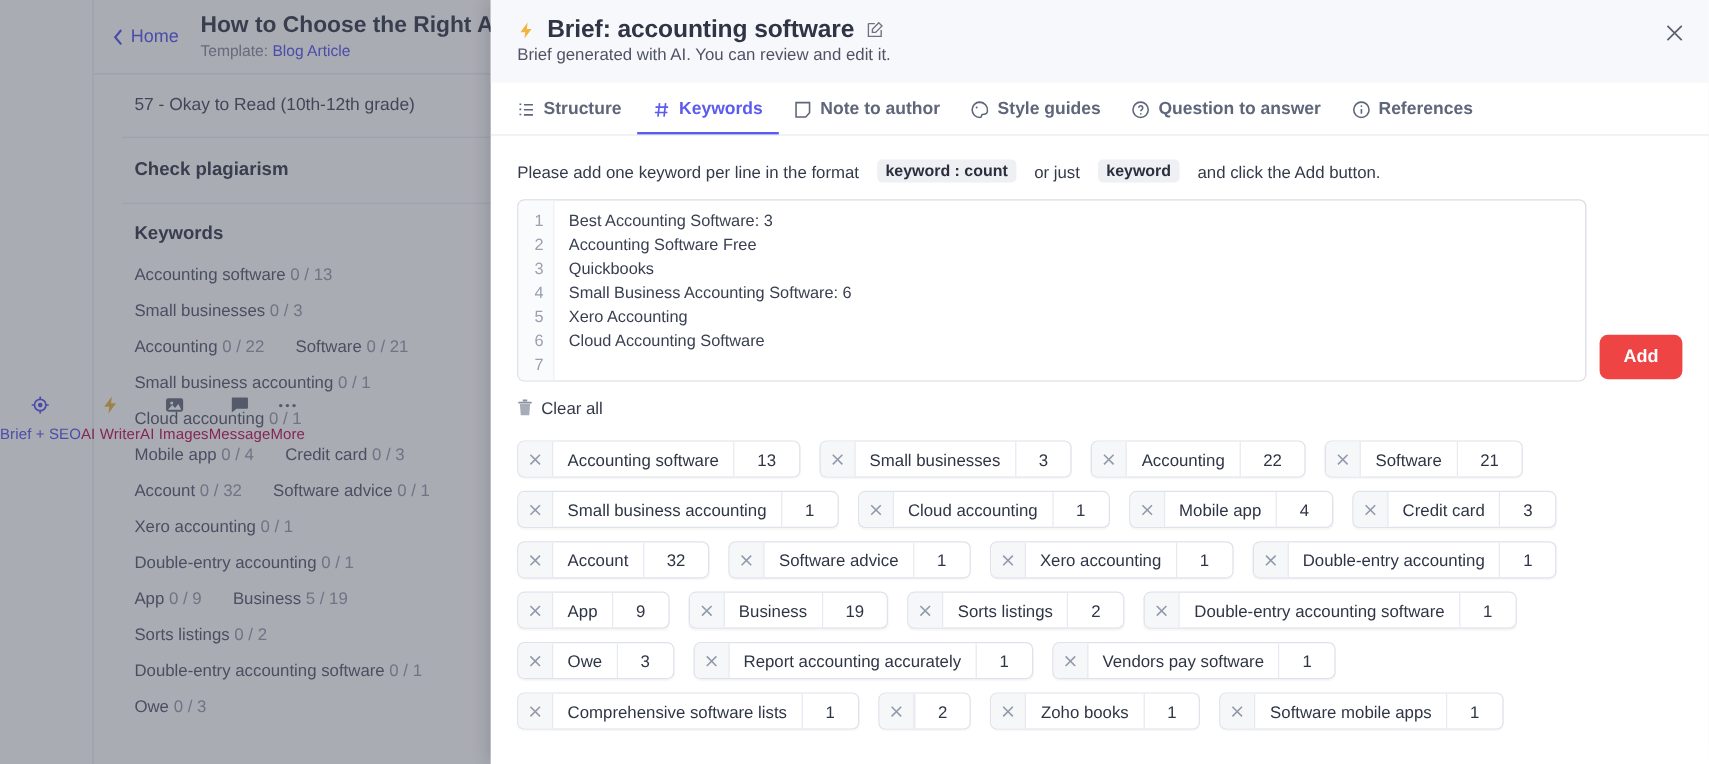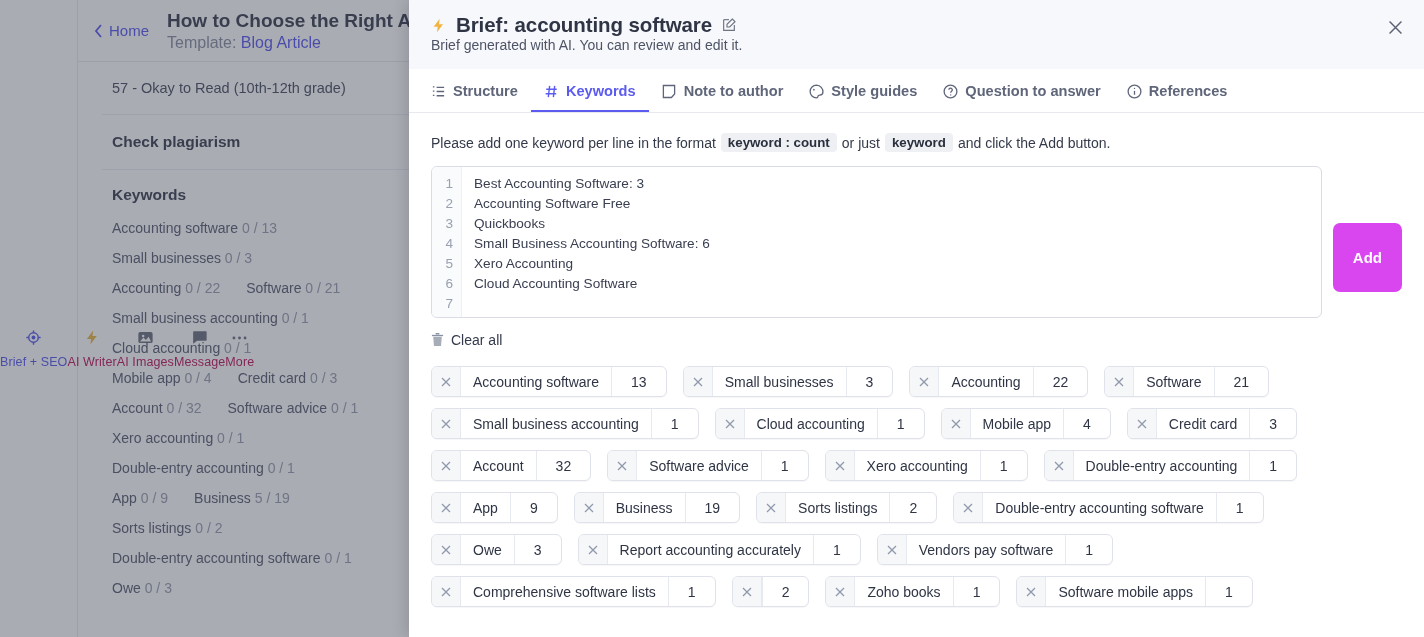--- a/index.html
+++ b/index.html
@@ -33,21 +33,21 @@
   .rail-item.active .rail-lb { color: #5b5bef; }
 
   .bg-main { flex: 1; position: relative; min-width: 0; }
   .bg-topbar {
     height: 62px; display: flex; align-items: center; gap: 18px;
     padding: 0 20px 0 16px; border-bottom: 1px solid #e8eaf0;
   }
   .bg-home { display: flex; align-items: center; gap: 6px; color: #5b5bef; font-size: 15px; cursor: pointer; }
   .bg-titlewrap { display: flex; flex-direction: column; gap: 2px; }
   .bg-title { font-size: 19px; font-weight: 700; color: #3d4354; white-space: nowrap; }
-  .bg-sub { font-size: 16px; color: #8a90a2; white-space: nowrap; }
+  .bg-sub { font-size: 13px; color: #8a90a2; white-space: nowrap; }
   .bg-sub a { color: #5b5bef; text-decoration: none; }
 
   .bg-panel { padding: 0 24px; }
   .bg-row {
     border-bottom: 1px solid #eceef3;
     padding: 18px 10px;
     display: flex; align-items: center; justify-content: space-between;
     font-size: 14.5px; color: #4b5264;
   }
   .bg-row .lead { font-weight: 700; color: #3d4354; font-size: 15.5px; }
@@ -101,21 +101,21 @@
     padding: 14px 13px 11px 13px; font-size: 14.6px; font-weight: 700;
     color: #5f667a; cursor: pointer; border-bottom: 2.5px solid transparent;
     white-space: nowrap;
   }
   .m-tab:first-child { padding-left: 0; }
   .m-tab.active { color: #5b5bef; border-bottom-color: #5b5bef; }
   .m-tab .t-ico { width: 15px; height: 15px; display: inline-flex; align-items: center; justify-content: center; }
 
   .m-body { flex: 1; padding: 20px 22px 0 22px; overflow: hidden; }
 
-  .hint { font-size: 14px; color: #343a4a; display: flex; align-items: center; flex-wrap: wrap; gap: 5px; }
+  .hint { font-size: 14px; color: #343a4a; display: flex; align-items: center; flex-wrap: wrap; gap: 15px; }
   .code {
     background: #eef0f4; color: #2a2f3d; font-weight: 700;
     padding: 2px 7px; border-radius: 4px; font-size: 13.3px;
   }
 
   .editor-row { display: flex; align-items: stretch; gap: 0; margin-top: 14px; }
   .editor {
     flex: 0 0 891px; height: 152px;
     border: 1px solid #d9dce4; border-radius: 6px; background: #fff;
     display: flex; overflow: hidden;
@@ -123,23 +123,23 @@
   .gutter {
     flex: 0 0 30px; background: #fafbfc; border-right: 1px solid #eef0f4;
     padding-top: 7px; text-align: right; padding-right: 8px;
   }
   .gutter div, .lines div { height: 20px; line-height: 20px; font-size: 13.6px; }
   .gutter div { color: #9aa0b0; }
   .lines { flex: 1; padding: 7px 0 0 12px; }
   .lines div { color: #3a4052; white-space: nowrap; }
   .add-wrap { flex: 1; display: flex; align-items: flex-end; justify-content: flex-end; padding-left: 10px; }
   .add-btn {
-    background: #d946ef; color: #fff; font-size: 15px; font-weight: 700;
-    border: none; border-radius: 7px; padding: 26px 20px; cursor: pointer;
-    margin-bottom: 26px;
+    background: #ef4444; color: #fff; font-size: 15px; font-weight: 700;
+    border: none; border-radius: 7px; padding: 10px 20px; cursor: pointer;
+    margin-bottom: 2px;
   }
 
   .clear-all {
     margin-top: 14px; display: inline-flex; gap: 7px;
     font-size: 14px; color: #343a4a; cursor: pointer;
   }
 
   .tags { margin-top: 14px; display: flex; flex-wrap: wrap; gap: 11px 16px; }
   .tag {
     display: flex; align-items: stretch; height: 31px;

